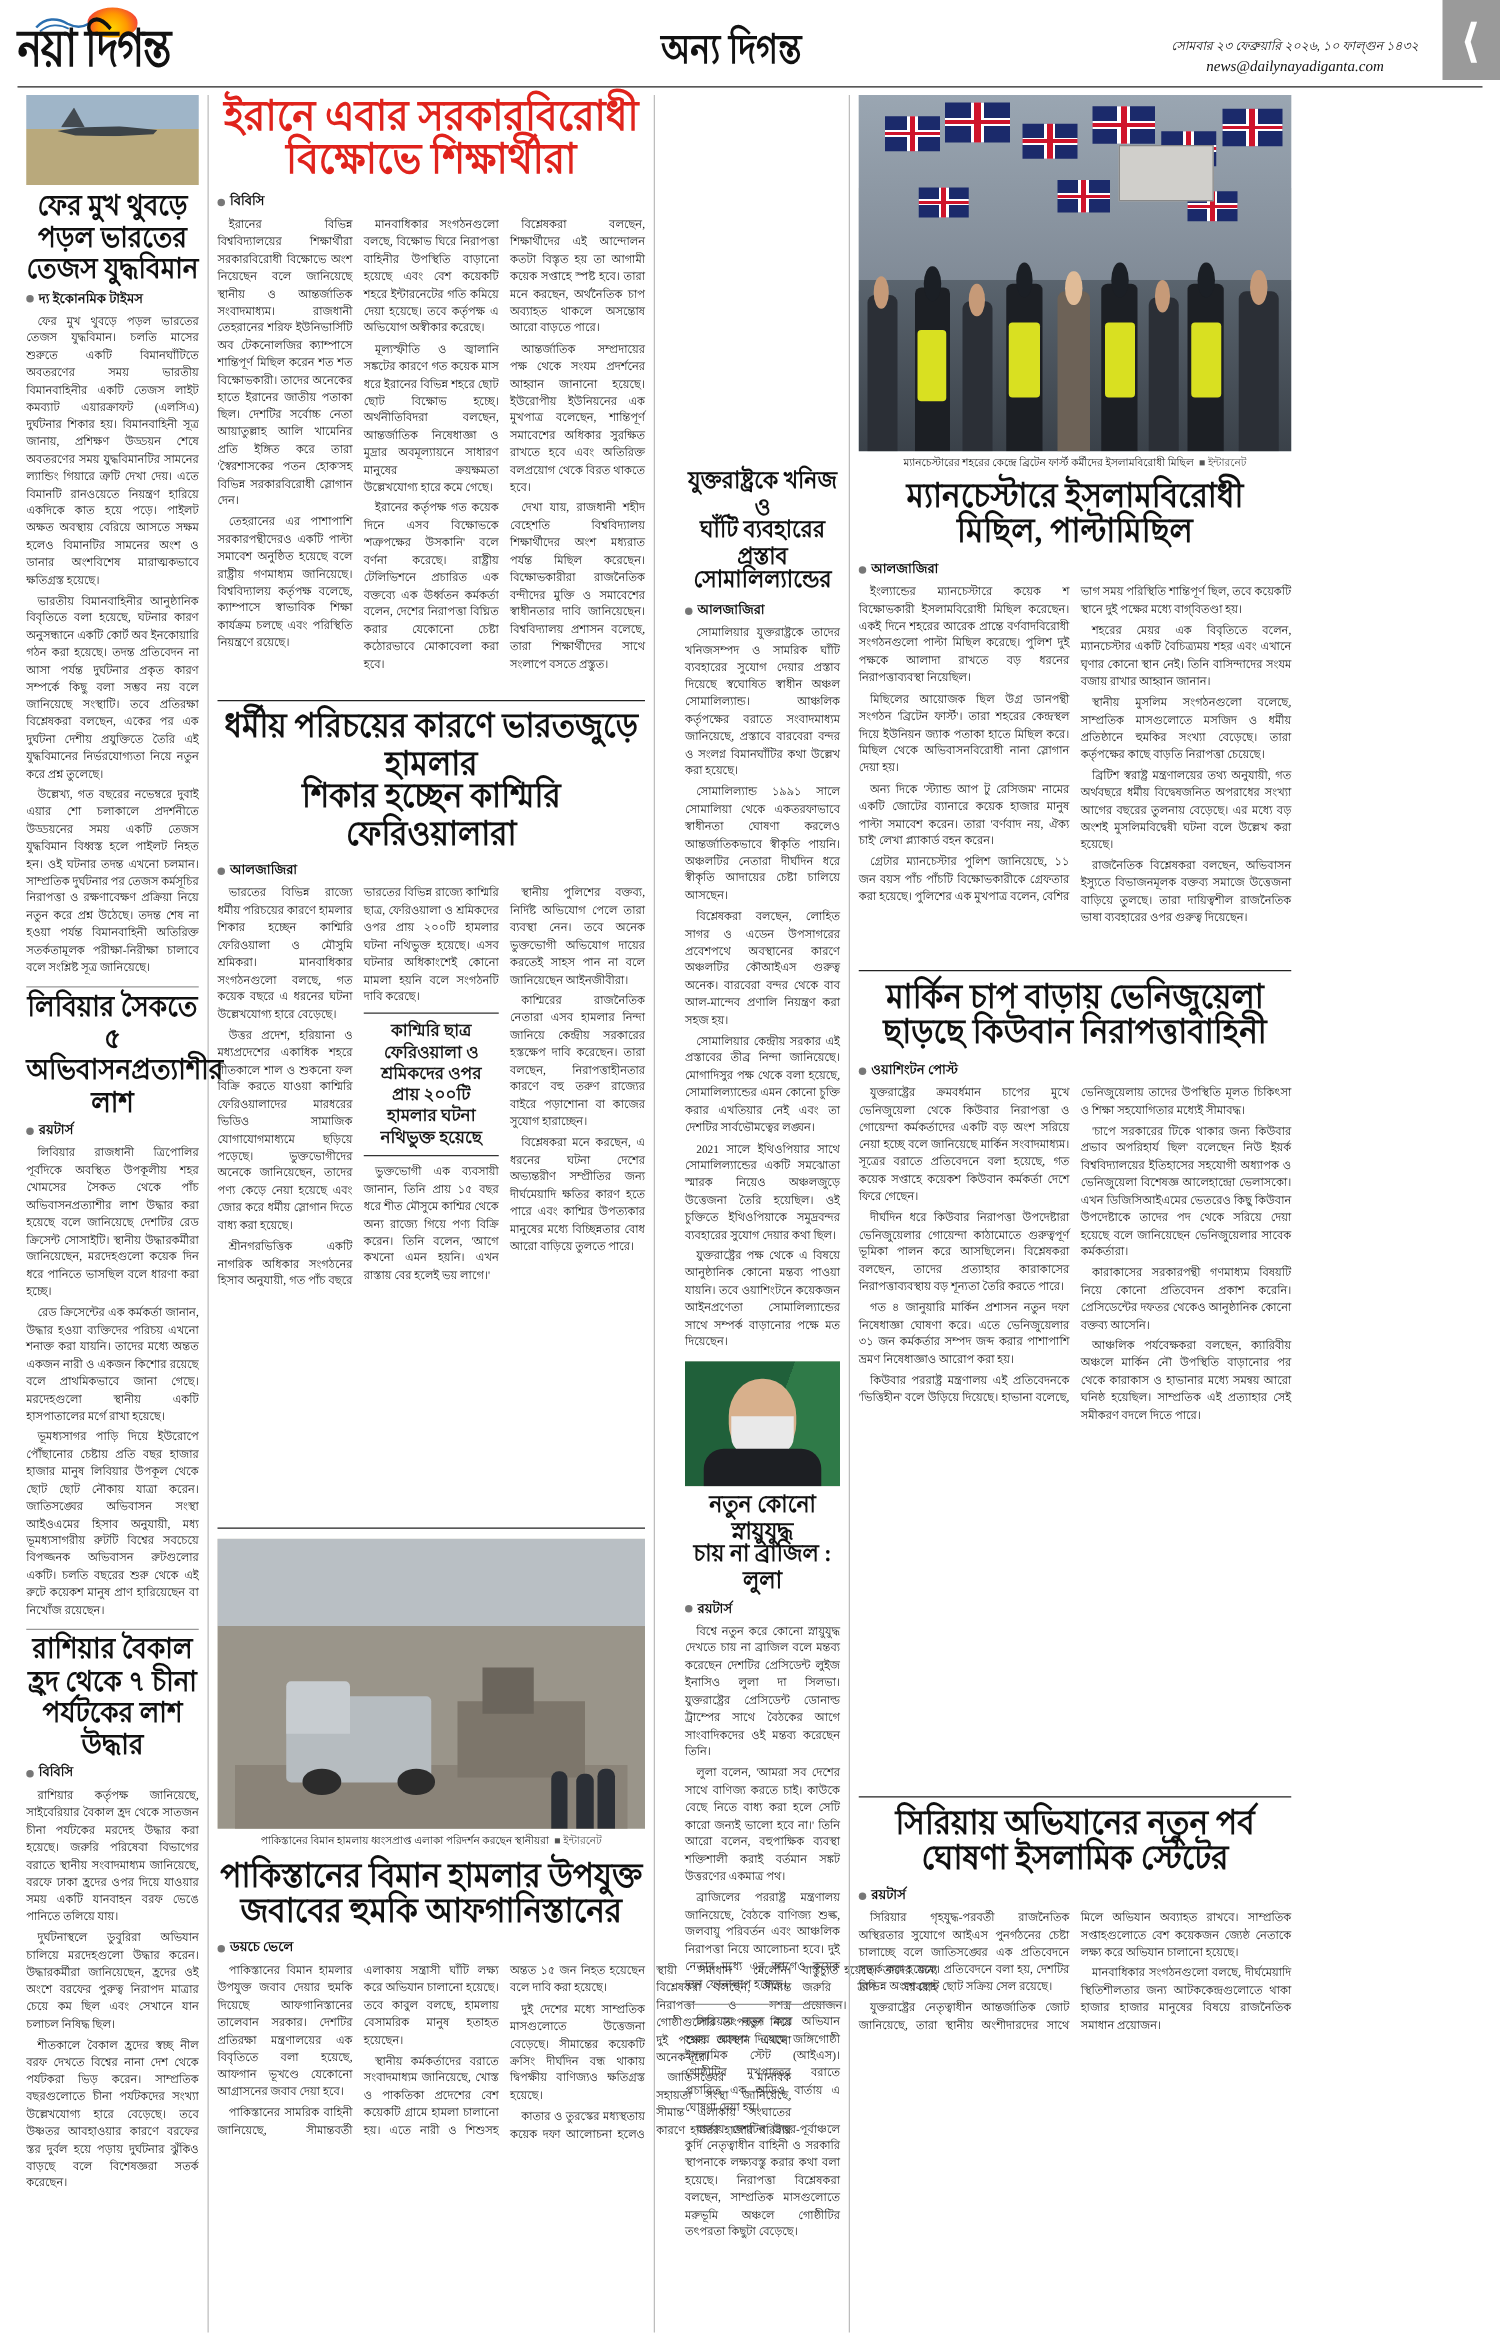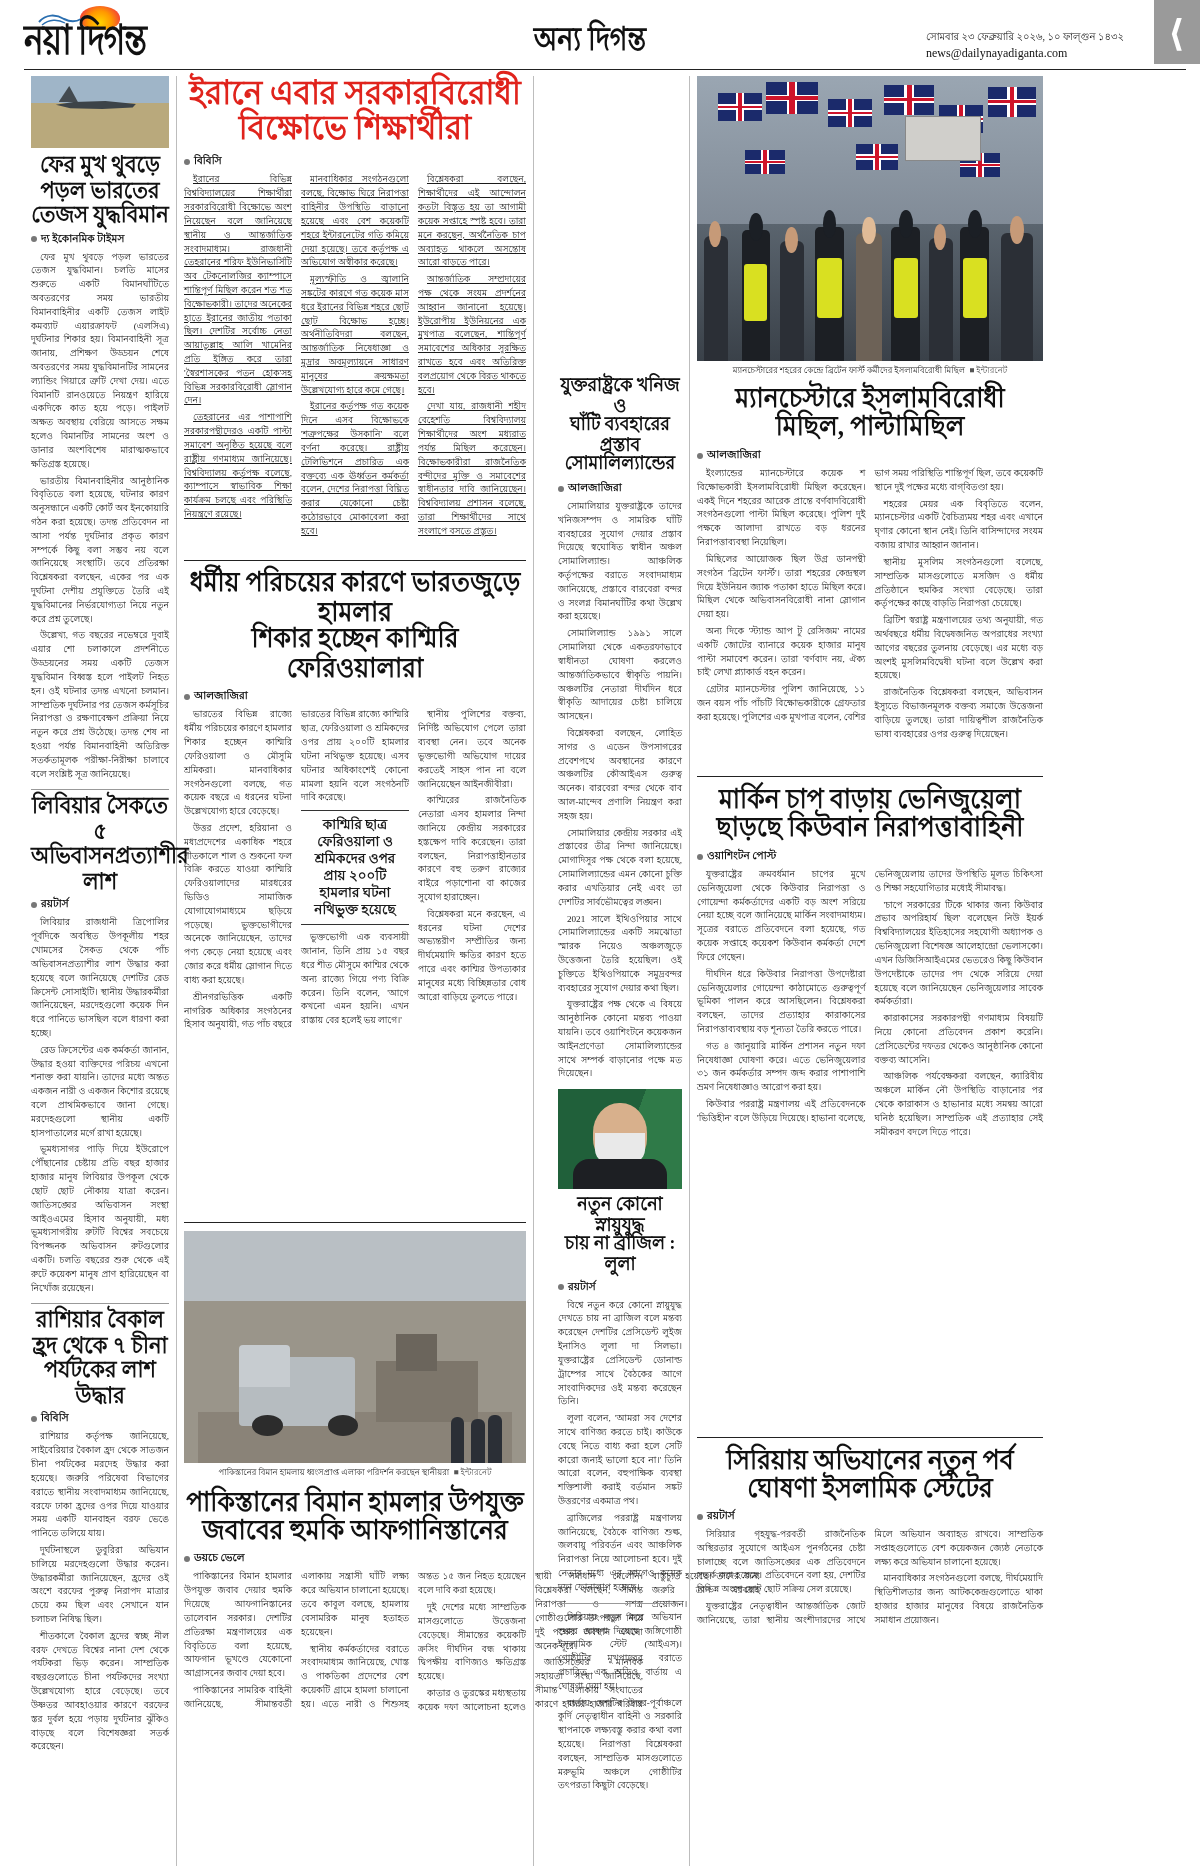--- a/index.html
+++ b/index.html
@@ -5,21 +5,21 @@
 <style>
   * { box-sizing: border-box; }
   html, body { margin:0; padding:0; }
   body {
     width:1200px; height:1868px;
     background:#ffffff;
     font-family:"Liberation Serif","DejaVu Serif",serif;
     color:#111;
     overflow:hidden;
   }
-  .page { width:1200px; height:1868px; position:relative; padding:8px 14px 0 24px; }
+  .page { width:1200px; height:1868px; position:relative; padding:8px 14px 0 14px; }
 
   
   .masthead { display:flex; align-items:flex-end; height:56px; position:relative; }
   .logo-wrap { display:flex; align-items:center; width:230px; }
   .logo-sun {
     width:40px;height:24px;border-radius:50% 50% 45% 45%;
     background:radial-gradient(circle at 50% 70%, #ffd400 0%, #ff9800 45%, #f44336 80%);
     position:absolute; left:56px; top:-2px; z-index:0;
   }
   .logo-text {
@@ -28,21 +28,21 @@
     transform:scaleY(1.25); transform-origin:bottom left; padding-bottom:2px;
   }
   .logo-bird {
     position:absolute; left:14px; top:4px; width:44px; height:16px; z-index:1;
   }
   .mast-center { flex:1; text-align:center; }
   .mast-center .sect {
     font-size:27px; font-weight:bold; transform:scaleY(1.2); display:inline-block;
     letter-spacing:0px;
   }
-  .mast-right { width:260px; text-align:left; padding-right:40px; padding-bottom:3px; }
+  .mast-right { width:260px; text-align:center; padding-right:40px; padding-bottom:3px;font-style:italic; }
   .mast-right .d1 { font-size:10px; letter-spacing:0; }
   .mast-right .d2 { font-size:12px; font-family:"Liberation Serif",serif; }
   .mast-tab {
     position:absolute; right:-14px; top:-8px; width:46px; height:64px;
     background:#9a9a9a; display:flex; align-items:center; justify-content:center;
   }
   .mast-tab span { color:#fff; font-size:34px; line-height:1; transform:scaleX(0.6); font-weight:bold;}
   .rule { border-top:1.6px solid #222; margin-top:5px; }
 
   
@@ -194,21 +194,21 @@
     <div class="vline"></div>
 
     <div class="col colB">
 
       <div class="hl hl-xl hl-red">ইরানে এবার সরকারবিরোধী</div>
       <div class="hl hl-xl hl-red" style="margin-bottom:8px;">বিক্ষোভে শিক্ষার্থীরা</div>
 
       <div class="src">
         <span class="dot"></span><span>বিবিসি</span>
       </div>
-      <div class="body-text cols3" style="height:378px;text-decoration:underline;">
+      <div class="body-text cols3" style="height:378px;">
         <p>ইরানের বিভিন্ন বিশ্ববিদ্যালয়ের শিক্ষার্থীরা সরকারবিরোধী বিক্ষোভে অংশ নিয়েছেন বলে জানিয়েছে স্থানীয় ও আন্তর্জাতিক সংবাদমাধ্যম। রাজধানী তেহরানের শরিফ ইউনিভার্সিটি অব টেকনোলজির ক্যাম্পাসে শান্তিপূর্ণ মিছিল করেন শত শত বিক্ষোভকারী। তাদের অনেকের হাতে ইরানের জাতীয় পতাকা ছিল। দেশটির সর্বোচ্চ নেতা আয়াতুল্লাহ আলি খামেনির প্রতি ইঙ্গিত করে তারা 'স্বৈরশাসকের পতন হোক'সহ বিভিন্ন সরকারবিরোধী স্লোগান দেন।</p>
         <p>তেহরানের এর পাশাপাশি সরকারপন্থীদেরও একটি পাল্টা সমাবেশ অনুষ্ঠিত হয়েছে বলে রাষ্ট্রীয় গণমাধ্যম জানিয়েছে। বিশ্ববিদ্যালয় কর্তৃপক্ষ বলেছে, ক্যাম্পাসে স্বাভাবিক শিক্ষা কার্যক্রম চলছে এবং পরিস্থিতি নিয়ন্ত্রণে রয়েছে।</p>
         <p>মানবাধিকার সংগঠনগুলো বলছে, বিক্ষোভ ঘিরে নিরাপত্তা বাহিনীর উপস্থিতি বাড়ানো হয়েছে এবং বেশ কয়েকটি শহরে ইন্টারনেটের গতি কমিয়ে দেয়া হয়েছে। তবে কর্তৃপক্ষ এ অভিযোগ অস্বীকার করেছে।</p>
         <p>মূল্যস্ফীতি ও জ্বালানি সঙ্কটের কারণে গত কয়েক মাস ধরে ইরানের বিভিন্ন শহরে ছোট ছোট বিক্ষোভ হচ্ছে। অর্থনীতিবিদরা বলছেন, আন্তর্জাতিক নিষেধাজ্ঞা ও মুদ্রার অবমূল্যায়নে সাধারণ মানুষের ক্রয়ক্ষমতা উল্লেখযোগ্য হারে কমে গেছে।</p>
         <p>ইরানের কর্তৃপক্ষ গত কয়েক দিনে এসব বিক্ষোভকে 'শত্রুপক্ষের উসকানি' বলে বর্ণনা করেছে। রাষ্ট্রীয় টেলিভিশনে প্রচারিত এক বক্তব্যে এক ঊর্ধ্বতন কর্মকর্তা বলেন, দেশের নিরাপত্তা বিঘ্নিত করার যেকোনো চেষ্টা কঠোরভাবে মোকাবেলা করা হবে।</p>
         <p>বিশ্লেষকরা বলছেন, শিক্ষার্থীদের এই আন্দোলন কতটা বিস্তৃত হয় তা আগামী কয়েক সপ্তাহে স্পষ্ট হবে। তারা মনে করছেন, অর্থনৈতিক চাপ অব্যাহত থাকলে অসন্তোষ আরো বাড়তে পারে।</p>
         <p>আন্তর্জাতিক সম্প্রদায়ের পক্ষ থেকে সংযম প্রদর্শনের আহ্বান জানানো হয়েছে। ইউরোপীয় ইউনিয়নের এক মুখপাত্র বলেছেন, শান্তিপূর্ণ সমাবেশের অধিকার সুরক্ষিত রাখতে হবে এবং অতিরিক্ত বলপ্রয়োগ থেকে বিরত থাকতে হবে।</p>
         <p>দেখা যায়, রাজধানী শহীদ বেহেশতি বিশ্ববিদ্যালয় শিক্ষার্থীদের অংশ মধ্যরাত পর্যন্ত মিছিল করেছেন। বিক্ষোভকারীরা রাজনৈতিক বন্দীদের মুক্তি ও সমাবেশের স্বাধীনতার দাবি জানিয়েছেন। বিশ্ববিদ্যালয় প্রশাসন বলেছে, তারা শিক্ষার্থীদের সাথে সংলাপে বসতে প্রস্তুত।</p>
       </div>
 

